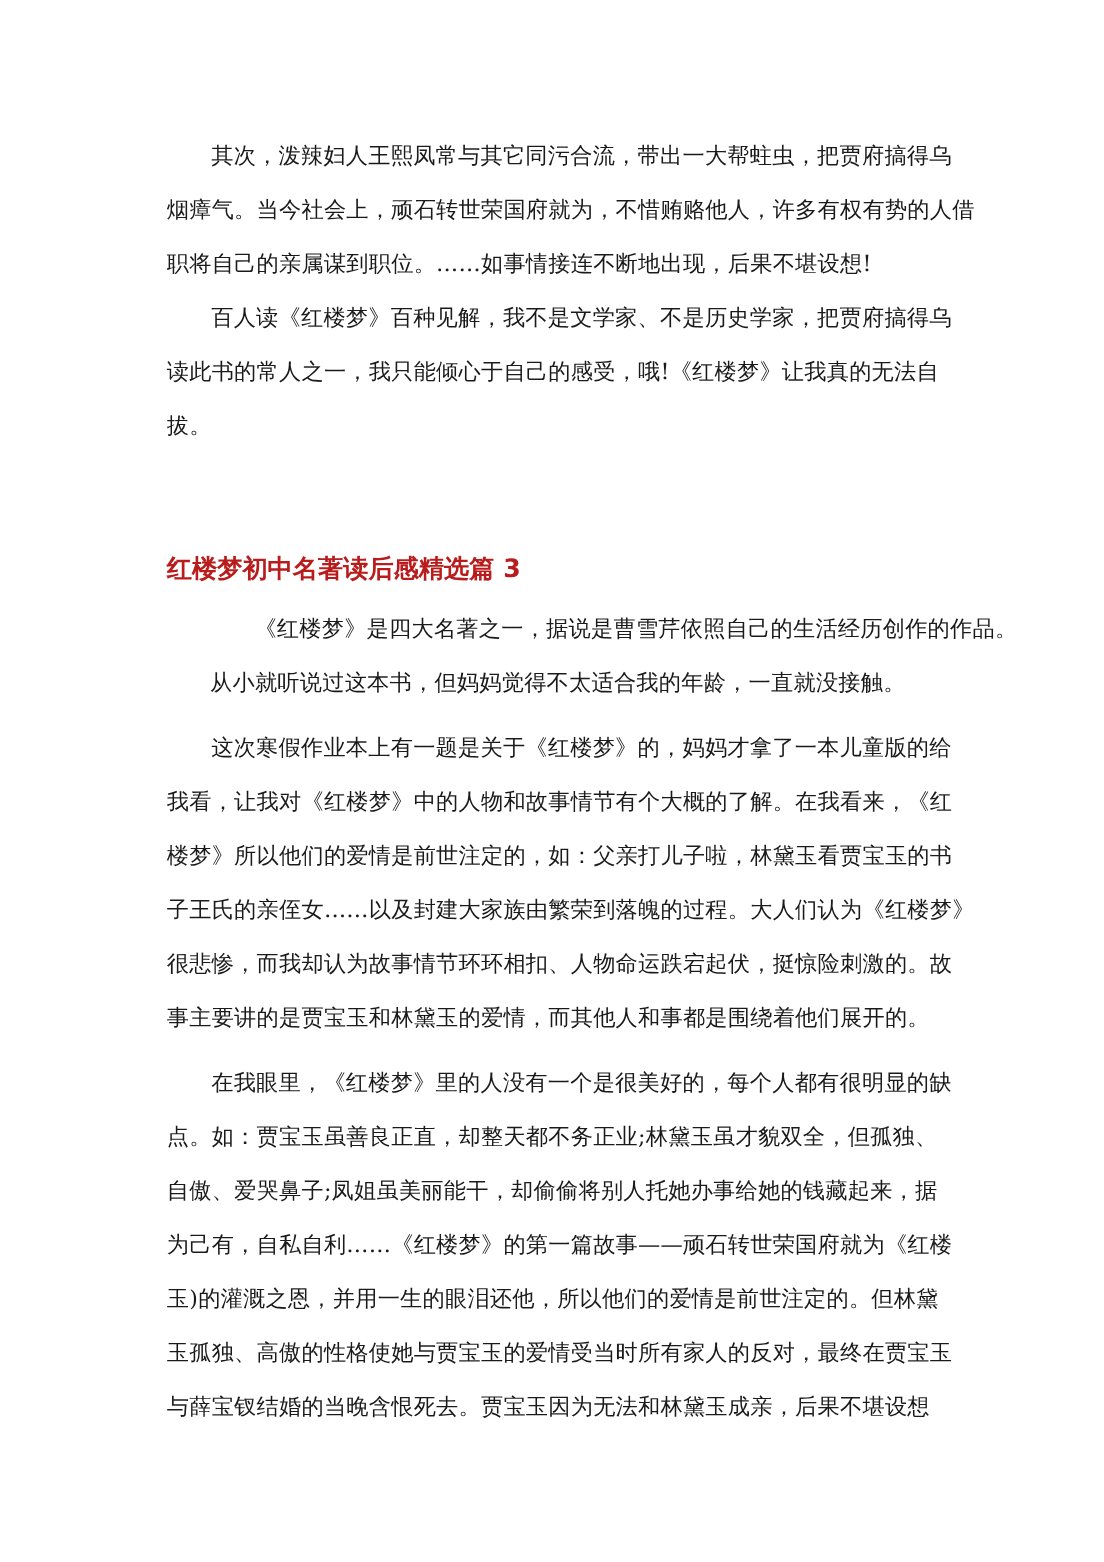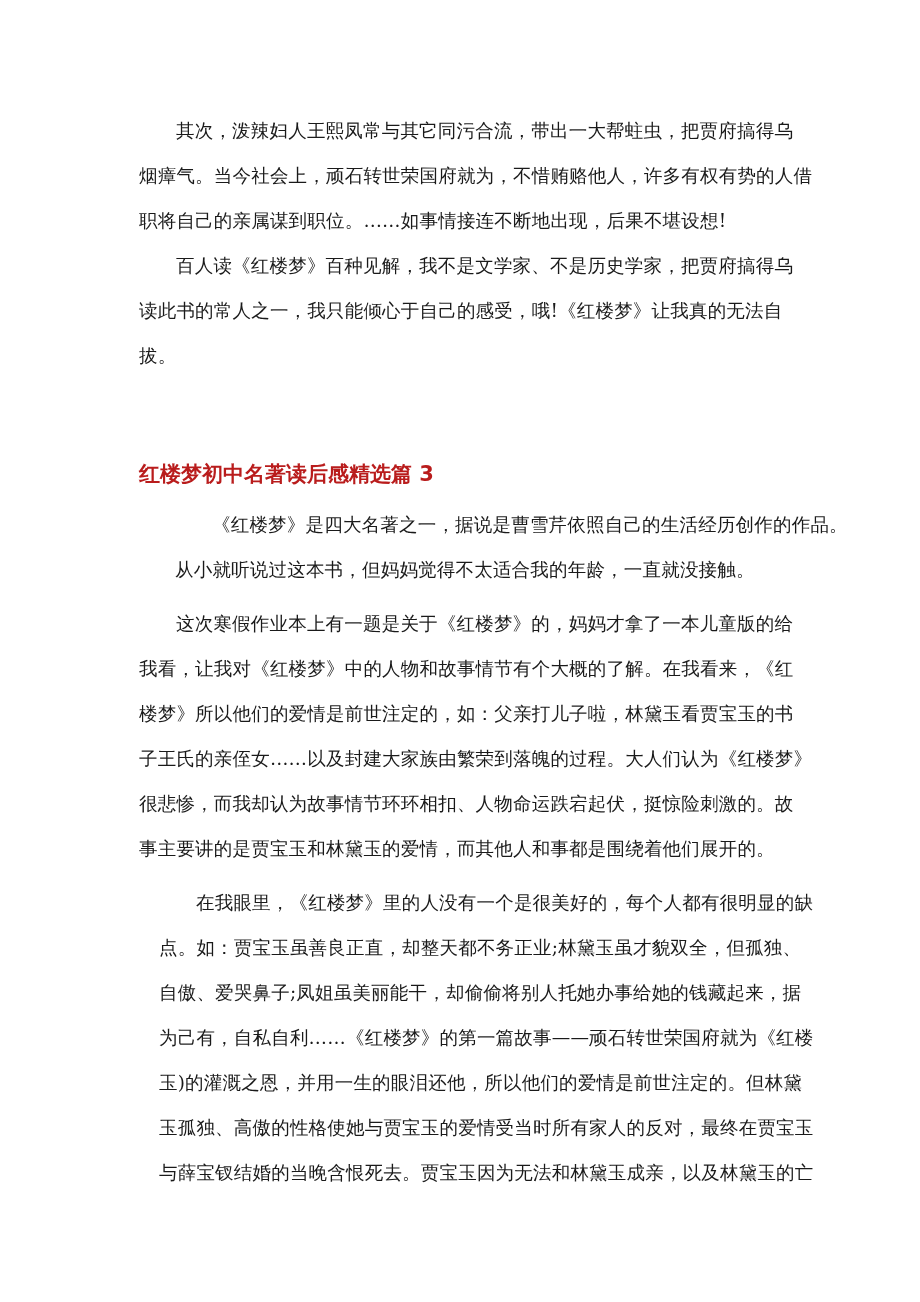--- a/index.html
+++ b/index.html
@@ -38,23 +38,23 @@
 
   <div class="para" style="top:601px;">
     <div class="line indent">这次寒假作业本上有一题是关于《红楼梦》的，妈妈才拿了一本儿童版的给</div>
     <div class="line">我看，让我对《红楼梦》中的人物和故事情节有个大概的了解。在我看来，《红</div>
     <div class="line">楼梦》所以他们的爱情是前世注定的，如：父亲打儿子啦，林黛玉看贾宝玉的书</div>
     <div class="line">子王氏的亲侄女……以及封建大家族由繁荣到落魄的过程。大人们认为《红楼梦》</div>
     <div class="line">很悲惨，而我却认为故事情节环环相扣、人物命运跌宕起伏，挺惊险刺激的。故</div>
     <div class="line">事主要讲的是贾宝玉和林黛玉的爱情，而其他人和事都是围绕着他们展开的。</div>
   </div>
 
-  <div class="para" style="top:880px;margin-left:20px;">
+  <div class="para" style="top:880px;">
     <div class="line indent">在我眼里，《红楼梦》里的人没有一个是很美好的，每个人都有很明显的缺</div>
     <div class="line">点。如：贾宝玉虽善良正直，却整天都不务正业;林黛玉虽才貌双全，但孤独、</div>
     <div class="line">自傲、爱哭鼻子;凤姐虽美丽能干，却偷偷将别人托她办事给她的钱藏起来，据</div>
     <div class="line">为己有，自私自利……《红楼梦》的第一篇故事——顽石转世荣国府就为《红楼</div>
     <div class="line">玉)的灌溉之恩，并用一生的眼泪还他，所以他们的爱情是前世注定的。但林黛</div>
     <div class="line">玉孤独、高傲的性格使她与贾宝玉的爱情受当时所有家人的反对，最终在贾宝玉</div>
-    <div class="line">与薛宝钗结婚的当晚含恨死去。贾宝玉因为无法和林黛玉成亲，以及林黛玉的亡</div>
+    <div class="line">与薛宝钗结婚的当晚含恨死去。贾宝玉因为无法和林黛玉成亲，后果不堪设想</div>
   </div>
 
 </div>
 
 </body></html>

